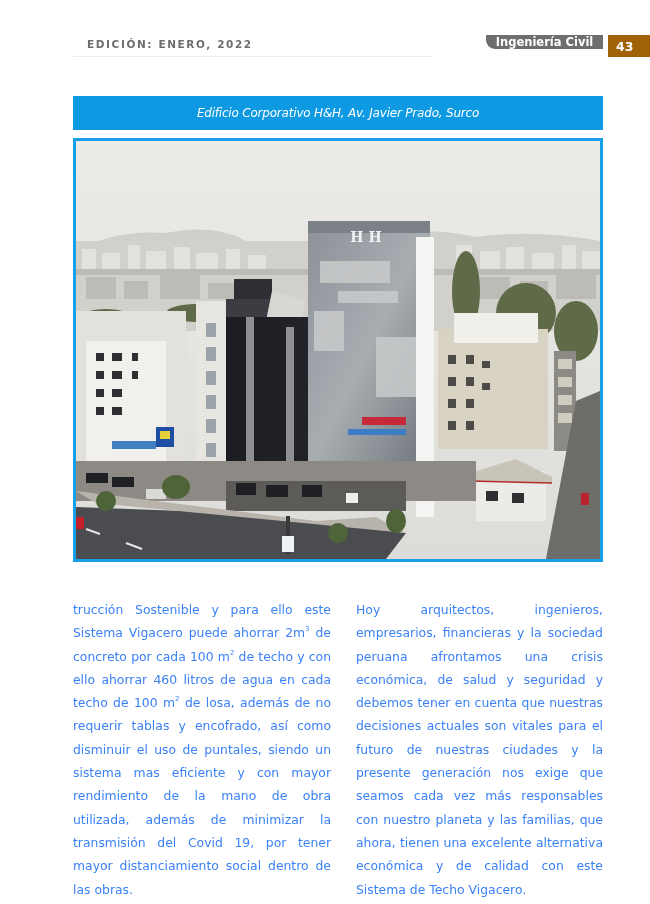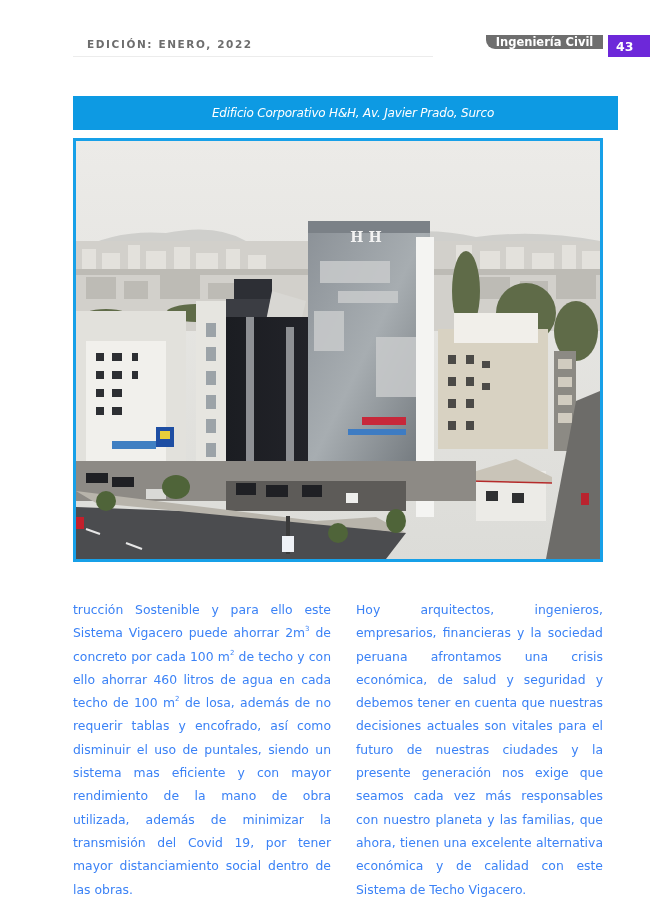--- a/index.html
+++ b/index.html
@@ -4,26 +4,26 @@
 <style>
   html, body { margin:0; padding:0; }
   body { width:650px; height:904px; background:#ffffff; position:relative; overflow:hidden;
          font-family:"DejaVu Sans", sans-serif; color:#2b2b2b; }
   .edition { position:absolute; left:87px; top:38px; font-size:10.5px; letter-spacing:1.6px;
              color:#6d6d6d; font-weight:bold; font-family:"DejaVu Sans", sans-serif; }
   .edition-rule { position:absolute; left:73px; top:56px; width:360px; height:1px; background:#ececec; }
   .section-tab { position:absolute; left:486px; top:35px; width:117px; height:14px; background:#6e6e6e;
                  border-bottom-left-radius:9px; color:#ffffff; font-size:11.5px; font-weight:bold;
                  display:flex; align-items:center; justify-content:center; font-family:"DejaVu Sans", sans-serif; }
-  .page-num { position:absolute; left:608px; top:35px; width:42px; height:22px; background:#6d28d9;
+  .page-num { position:absolute; left:608px; top:35px; width:42px; height:22px; background:#a16207;
               color:#ffffff; font-size:12.5px; font-weight:bold; display:flex; align-items:center;
               padding-left:8px; box-sizing:border-box; font-family:"DejaVu Sans", sans-serif; }
   .caption-bar { position:absolute; left:73px; top:96px; width:530px; height:34px; background:#0d9ae3;
                  color:#ffffff; font-style:italic; font-size:12px; display:flex; align-items:center;
-                 justify-content:center; font-family:"DejaVu Sans", sans-serif; letter-spacing:-0.2px;padding-left:15px; }
+                 justify-content:center; font-family:"DejaVu Sans", sans-serif; letter-spacing:-0.2px; }
   .photo-frame { position:absolute; left:73px; top:138px; width:530px; height:424px;
                  border:3px solid #17a0e8; box-sizing:border-box; overflow:hidden; background:#f97316; }
   .photo-frame svg { display:block; }
   .col { position:absolute; top:598px; width:258px; font-size:12.4px; line-height:23.3px;
          text-align:justify; color:#3b82f6; font-family:"DejaVu Sans", sans-serif; }
   .col p { margin:0; hyphens:manual; }
   .col-left { left:73px; }
   .col-right { left:356px; width:247px; }
   sup { font-size:7px; line-height:0; vertical-align:6px; }
 </style>

